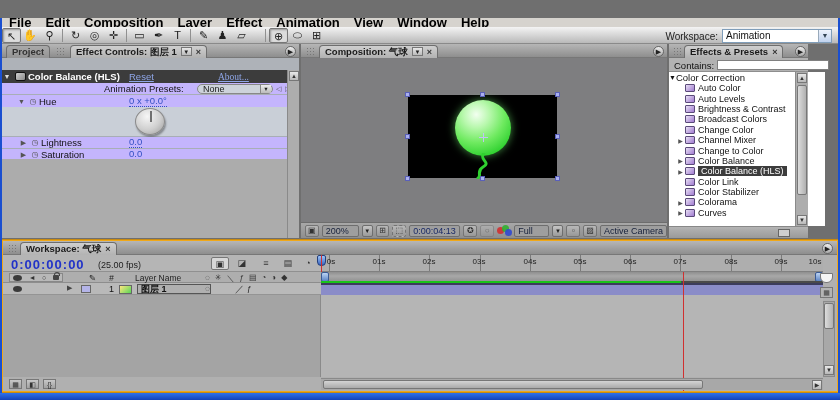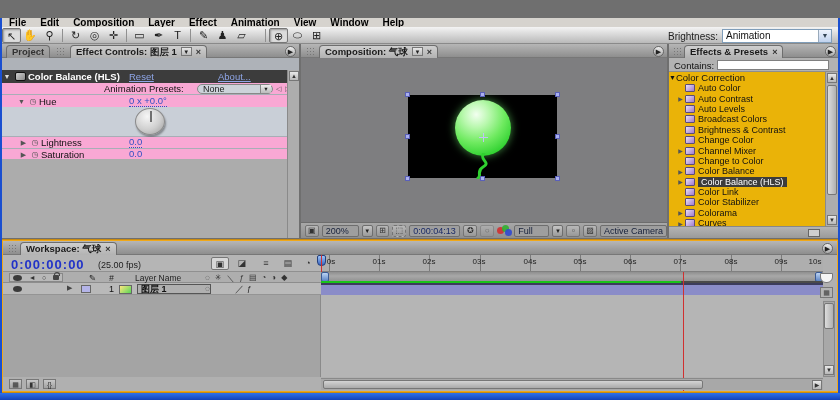--- a/index.html
+++ b/index.html
@@ -12,21 +12,21 @@
     background:linear-gradient(#2e72ec,#1a4fd0 60%,#1443b8); display:flex; align-items:center; }
   .titlebar .appicon { width:12px; height:12px; margin:0 5px 0 4px; background:linear-gradient(#fdfdfd,#cfd8ee);
     border:1px solid #9ab; border-radius:2px; }
   .titlebar .title { color:#fff; font-weight:bold; font-size:11px; letter-spacing:.5px;
     text-shadow:1px 1px 1px #123; white-space:nowrap; }
   .winbtns { position:absolute; right:4px; top:2px; display:flex; gap:2px; }
   .winbtn { width:19px; height:14px; border:1px solid #fff; border-radius:3px; color:#fff; font-size:9px;
     line-height:12px; text-align:center; background:linear-gradient(#5c8ef0,#2a5cd0); }
   .winbtn.close { width:23px; background:linear-gradient(#f09a6a,#d4502a); }
   .menu { position:absolute; left:2px; top:18px; width:836px; height:9px; background:#d6d3ce; display:flex; align-items:center; }
-  .menu-item { padding:0 7px; font-size:10px; font-weight:bold; color:#000; line-height:9px; }
+  .menu-item { padding:0 7px; font-size:13px; font-weight:bold; color:#000; line-height:9px; }
   .menu-item::first-letter { text-decoration:underline; }
 
   .toolbar { position:absolute; left:2px; top:27px; width:836px; height:17px;
     background:linear-gradient(#f4f4f4,#b9b9b9); border-bottom:1px solid #8a8a8a;
     display:flex; align-items:center; }
   .tool { width:19px; height:15px; text-align:center; line-height:15px; font-size:11px; color:#222; }
   .tool.pressed { background:#dcdcdc; border:1px solid #777; border-radius:2px; box-shadow:inset 1px 1px 2px #999; }
   .tsep { width:1px; height:13px; background:#909090; margin:0 3px; }
   .workspace { position:absolute; right:8px; top:29px; display:flex; align-items:center; gap:4px; }
   .workspace .lbl { font-size:10px; color:#222; }
@@ -61,21 +61,21 @@
   .ec { left:2px; top:44px; width:297px; height:194px; background:#aeb2b8; }
   .ec .breadcrumb { position:absolute; left:0; top:14px; width:100%; height:12px; background:#9d9d9d;
     border-bottom:1px solid #7c7c7c; font-size:9.5px; padding:1px 0 0 6px; color:#222; }
   .fxhead { position:absolute; left:0; top:26px; width:285px; height:13px; background:#3c3c3c; color:#fff;
     display:flex; align-items:center; font-size:9.5px; }
   .fxhead .name { font-weight:bold; margin-left:2px; }
   .fxhead .lnk { color:#8fa6e8; text-decoration:underline; position:absolute; font-weight:normal; }
   .fxchip { width:11px; height:9px; border:1px solid #111; border-radius:2px;
     background:linear-gradient(135deg,#cfcfcf,#8a8a8a); margin-left:3px; font-size:6px; line-height:8px; text-align:center; color:#222; }
   .tri { font-size:7px; color:#ddd; width:10px; text-align:center; }
-  .ecrow { position:absolute; left:0; width:285px; height:12px; background:#f9a8d4; border-bottom:1px solid #a8aeb6;
+  .ecrow { position:absolute; left:0; width:285px; height:12px; background:#c4b5fd; border-bottom:1px solid #a8aeb6;
     font-size:9.5px; display:flex; align-items:center; color:#111; }
   .ecrow .tri2 { font-size:7px; color:#555; width:11px; text-align:center; }
   .stopwatch { font-size:8px; color:#555; width:12px; text-align:center; }
   .val { color:#3350c4; border-bottom:1px dotted #3350c4; line-height:10px; }
   .presetdd { position:absolute; left:195px; top:1px; width:76px; height:10px; background:#cdd3da;
     border:1px solid #888; border-radius:5px; font-size:9px; line-height:9px; padding-left:5px; color:#222; }
   .presetdd .dd { position:absolute; right:1px; top:0; width:11px; height:8px; background:linear-gradient(#eee,#bbb);
     border-left:1px solid #888; text-align:center; font-size:5.5px; line-height:8px; }
   .dialwrap { position:absolute; left:0; top:51px; width:285px; height:30px; background:#c9cfd7; border-bottom:1px solid #a8aeb6; }
   .dial { position:absolute; left:133px; top:1px; width:30px; height:27px; border-radius:50%;
@@ -100,26 +100,26 @@
   .cwidget { height:12px; border:1px solid #6e6e6e; background:#9e9e9e; border-radius:2px; color:#16203a;
     font-size:9px; line-height:10px; padding:0 3px; position:relative; white-space:nowrap; }
   .cbtn { width:15px; height:12px; border:1px solid #747474; background:linear-gradient(#b8b8b8,#989898);
     border-radius:2px; font-size:8px; line-height:10px; text-align:center; color:#333; }
   .ddbtn { width:12px; height:12px; border:1px solid #6e6e6e; background:linear-gradient(#c4c4c4,#9a9a9a);
     border-radius:2px; font-size:6px; line-height:10px; text-align:center; color:#222; }
   .rgbdots { width:16px; height:12px; position:relative; }
   .rgbdots i { position:absolute; width:7px; height:7px; border-radius:50%; opacity:.9; }
 
   
-  .fxp { left:669px; top:44px; width:169px; height:194px; background:#bcbcbc; }
+  .fxp { left:669px; top:44px; width:139px; height:194px; background:#bcbcbc; }
   .fxp .contains { position:absolute; left:0; top:14px; width:100%; height:14px; background:#b2b2b2;
     border-bottom:1px solid #8e8e8e; font-size:9.5px; padding:2px 0 10px 5px; }
   .fxp .cinput { position:absolute; left:48px; top:2px; width:112px; height:10px; background:#fff;
     border:1px solid #808080; font-size:9px; }
-  .fxlist { position:absolute; left:0; top:28px; width:156px; bottom:12px; background:#eab308; overflow:hidden; }
+  .fxlist { position:absolute; left:0; top:28px; width:156px; bottom:12px; background:#ffffff; overflow:hidden; }
   .fxrow { height:10.4px; display:flex; align-items:center; font-size:9px; color:#111; white-space:nowrap; }
   .fxrow .arr { width:9px; font-size:6px; color:#555; text-align:center; margin-left:7px; }
   .fxrow .noarr { width:9px; margin-left:7px; }
   .fxicon { width:10px; height:8px; border:1px solid #5a4a7a; border-radius:1px;
     background:linear-gradient(135deg,#e8e0f4,#a07ad0); margin-right:3px; }
   .fxrow .sel { background:#3c3c3c; color:#fff; padding:0 3px; }
   .fxgrouprow { height:11px; display:flex; align-items:center; font-size:9.5px; }
   .fxbottom { position:absolute; left:0; bottom:0; width:100%; height:12px; background:linear-gradient(#b4b4b4,#9a9a9a);
     border-top:1px solid #888; }
   .newfx { position:absolute; right:18px; top:2px; width:12px; height:8px; border:1px solid #666; background:#cfcfcf; }
@@ -209,41 +209,41 @@
     <span class="tsep"></span>
     <span class="tool">✎</span>
     <span class="tool">♟</span>
     <span class="tool">▱</span>
     <span class="tsep" style="margin-left:14px;"></span>
     <span class="tool pressed">⊕</span>
     <span class="tool">⬭</span>
     <span class="tool">⊞</span>
   </div>
   <div class="workspace">
-    <span class="lbl">Brightness:</span>
+    <span class="lbl">Workspace:</span>
     <span class="wsselect">
       <span>Animation</span>
       <span class="dd">▼</span>
     </span>
   </div>
 
   <div class="panel ec">
     <div class="tabbar">
       <span class="tab inactive" style="left:4px;">Project</span>
       <span class="grip" style="left:54px;"></span>
       <span class="tab" style="left:68px;"><span>Effect Controls: 图层 1</span><span class="dd">▼</span><span class="x">×</span></span>
       <span class="flyout" style="right:3px;">▶</span>
     </div>
 
     <div class="fxhead">
       <span class="tri">▼</span>
       <span class="fxchip"></span>
       <span class="name">Color Balance (HLS)</span>
       <span class="lnk" style="left:127px;">Reset</span>
-      <span class="lnk" style="left:216px;">About...</span>
+      <span class="lnk" style="left:216px;font-family:Liberation Serif, serif;">About...</span>
     </div>
 
     <div class="ecrow" style="top:39px;">
       <span style="margin-left:102px;">Animation Presets:</span>
       <span class="presetdd">
         <span>None</span>
         <span class="dd">▼</span>
       </span>
       <span style="position:absolute;left:274px;font-size:7px;color:#555;">◁</span>
       <span style="position:absolute;left:283px;font-size:7px;color:#555;">▷</span>
@@ -337,38 +337,33 @@
       <div class="fxgrouprow">
         <span class="arr" style="font-size:7px;">▼</span>
         <span>Color Correction</span>
       </div>
       <div class="fxrow">
           <span class="noarr"></span>
           <span class="fxicon"></span>
           <span>Auto Color</span>
         </div>
       <div class="fxrow">
-          <span class="arr">▶</span>
-          <span class="fxicon"></span>
-          <span>Auto Contrast</span>
-        </div>
-      <div class="fxrow">
           <span class="noarr"></span>
           <span class="fxicon"></span>
           <span>Auto Levels</span>
         </div>
       <div class="fxrow">
           <span class="noarr"></span>
           <span class="fxicon"></span>
+          <span>Brightness &amp; Contrast</span>
+        </div>
+      <div class="fxrow">
+          <span class="noarr"></span>
+          <span class="fxicon"></span>
           <span>Broadcast Colors</span>
-        </div>
-      <div class="fxrow">
-          <span class="noarr"></span>
-          <span class="fxicon"></span>
-          <span>Brightness &amp; Contrast</span>
         </div>
       <div class="fxrow">
           <span class="noarr"></span>
           <span class="fxicon"></span>
           <span>Change Color</span>
         </div>
       <div class="fxrow">
           <span class="arr">▶</span>
           <span class="fxicon"></span>
           <span>Channel Mixer</span>

